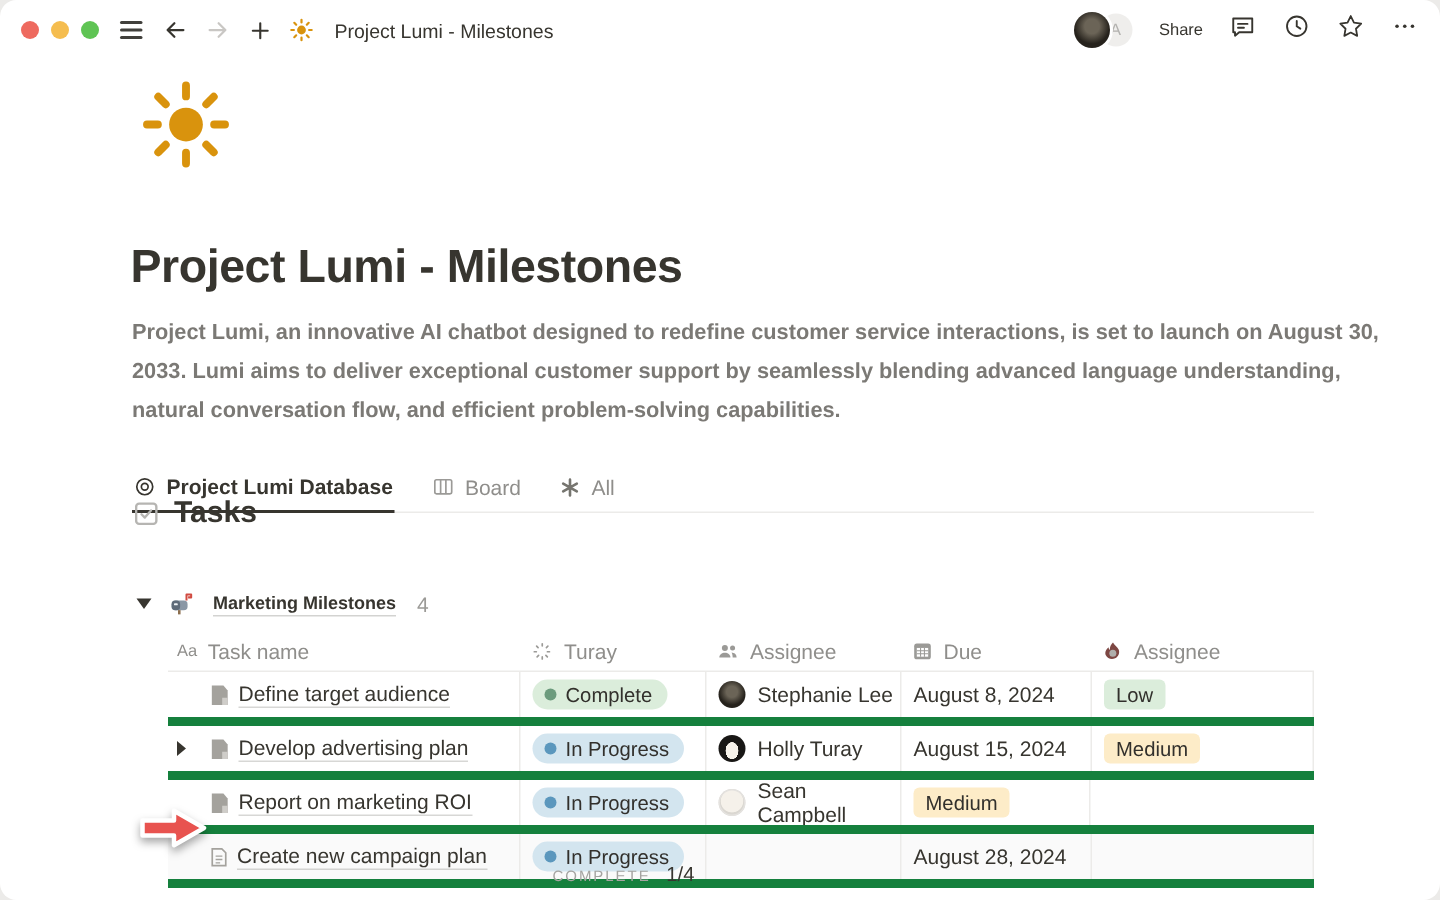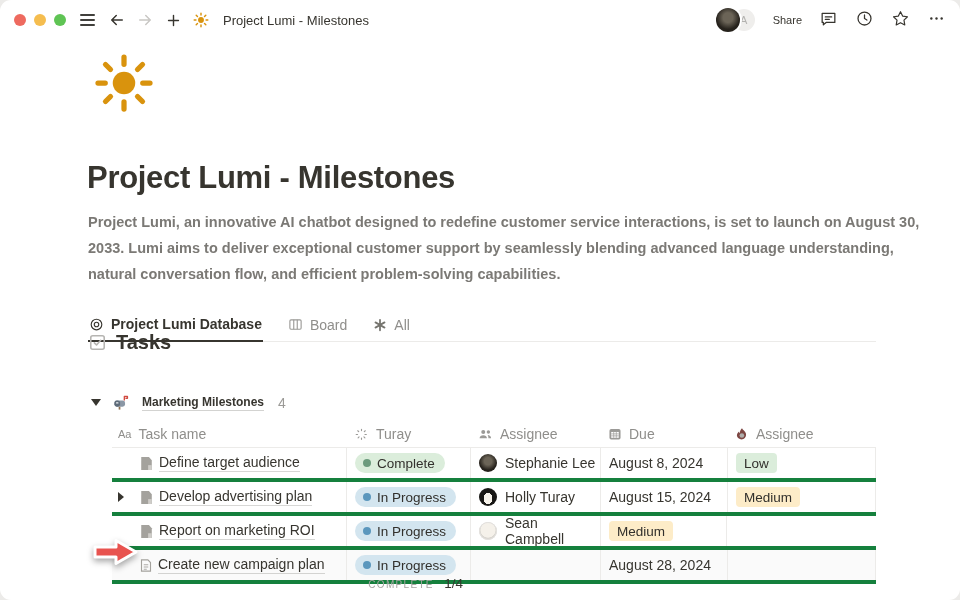--- a/index.html
+++ b/index.html
@@ -38,21 +38,21 @@
   .tri-down{width:0;height:0;border-left:5.5px solid transparent;border-right:5.5px solid transparent;border-top:7px solid #37352F;margin-right:12px;}
   .group-name{font-size:12px;font-weight:600;color:#37352F;border-bottom:1px solid rgba(55,53,47,0.22);padding-bottom:1px;margin-left:12px;}
   .group-count{font-size:14px;color:#9B9A97;margin-left:14px;}
 
   
   .table{position:absolute;left:112px;top:421px;width:764px;font-size:14px;}
   .thead,.trow{display:grid;grid-template-columns:234px 124px 130px 127px 149px;}
   .thead{height:26px;border-bottom:1px solid #ECEBE9;color:#8F8E8B;}
   .thead .cell{display:flex;align-items:center;gap:7px;padding-left:8px;box-sizing:border-box;}
   .thead .cell.first{padding-left:6px;}
-  .trow{height:30px;border-bottom:4px solid #15803d;}
+  .trow{height:30px;border-bottom:6px solid #15803d;}
   .trow .cell{display:flex;align-items:center;box-sizing:border-box;padding-left:8px;overflow:hidden;}
   .trow .cell + .cell{border-left:1px solid #ECEBE9;}
   .trow .cell:last-child{border-right:1px solid #ECEBE9;}
   .c-task{position:relative;padding-left:28px !important;}
   .c-task .doc{margin-right:6px;flex:0 0 auto;}
   .task-title{color:#37352F;font-weight:500;border-bottom:1px solid rgba(55,53,47,0.2);padding-bottom:1px;white-space:nowrap;}
   .expand{position:absolute;left:6px;top:10px;width:0;height:0;border-top:5px solid transparent;border-bottom:5px solid transparent;border-left:6.5px solid #37352F;}
   .row-hl{background:rgba(55,53,47,0.025);}
   .pill{display:inline-flex;align-items:center;gap:6px;border-radius:999px;padding:2.5px 10px 2.5px 8px;font-size:13.5px;color:#32302C;}
   .pill .dot{width:8px;height:8px;border-radius:50%;}

